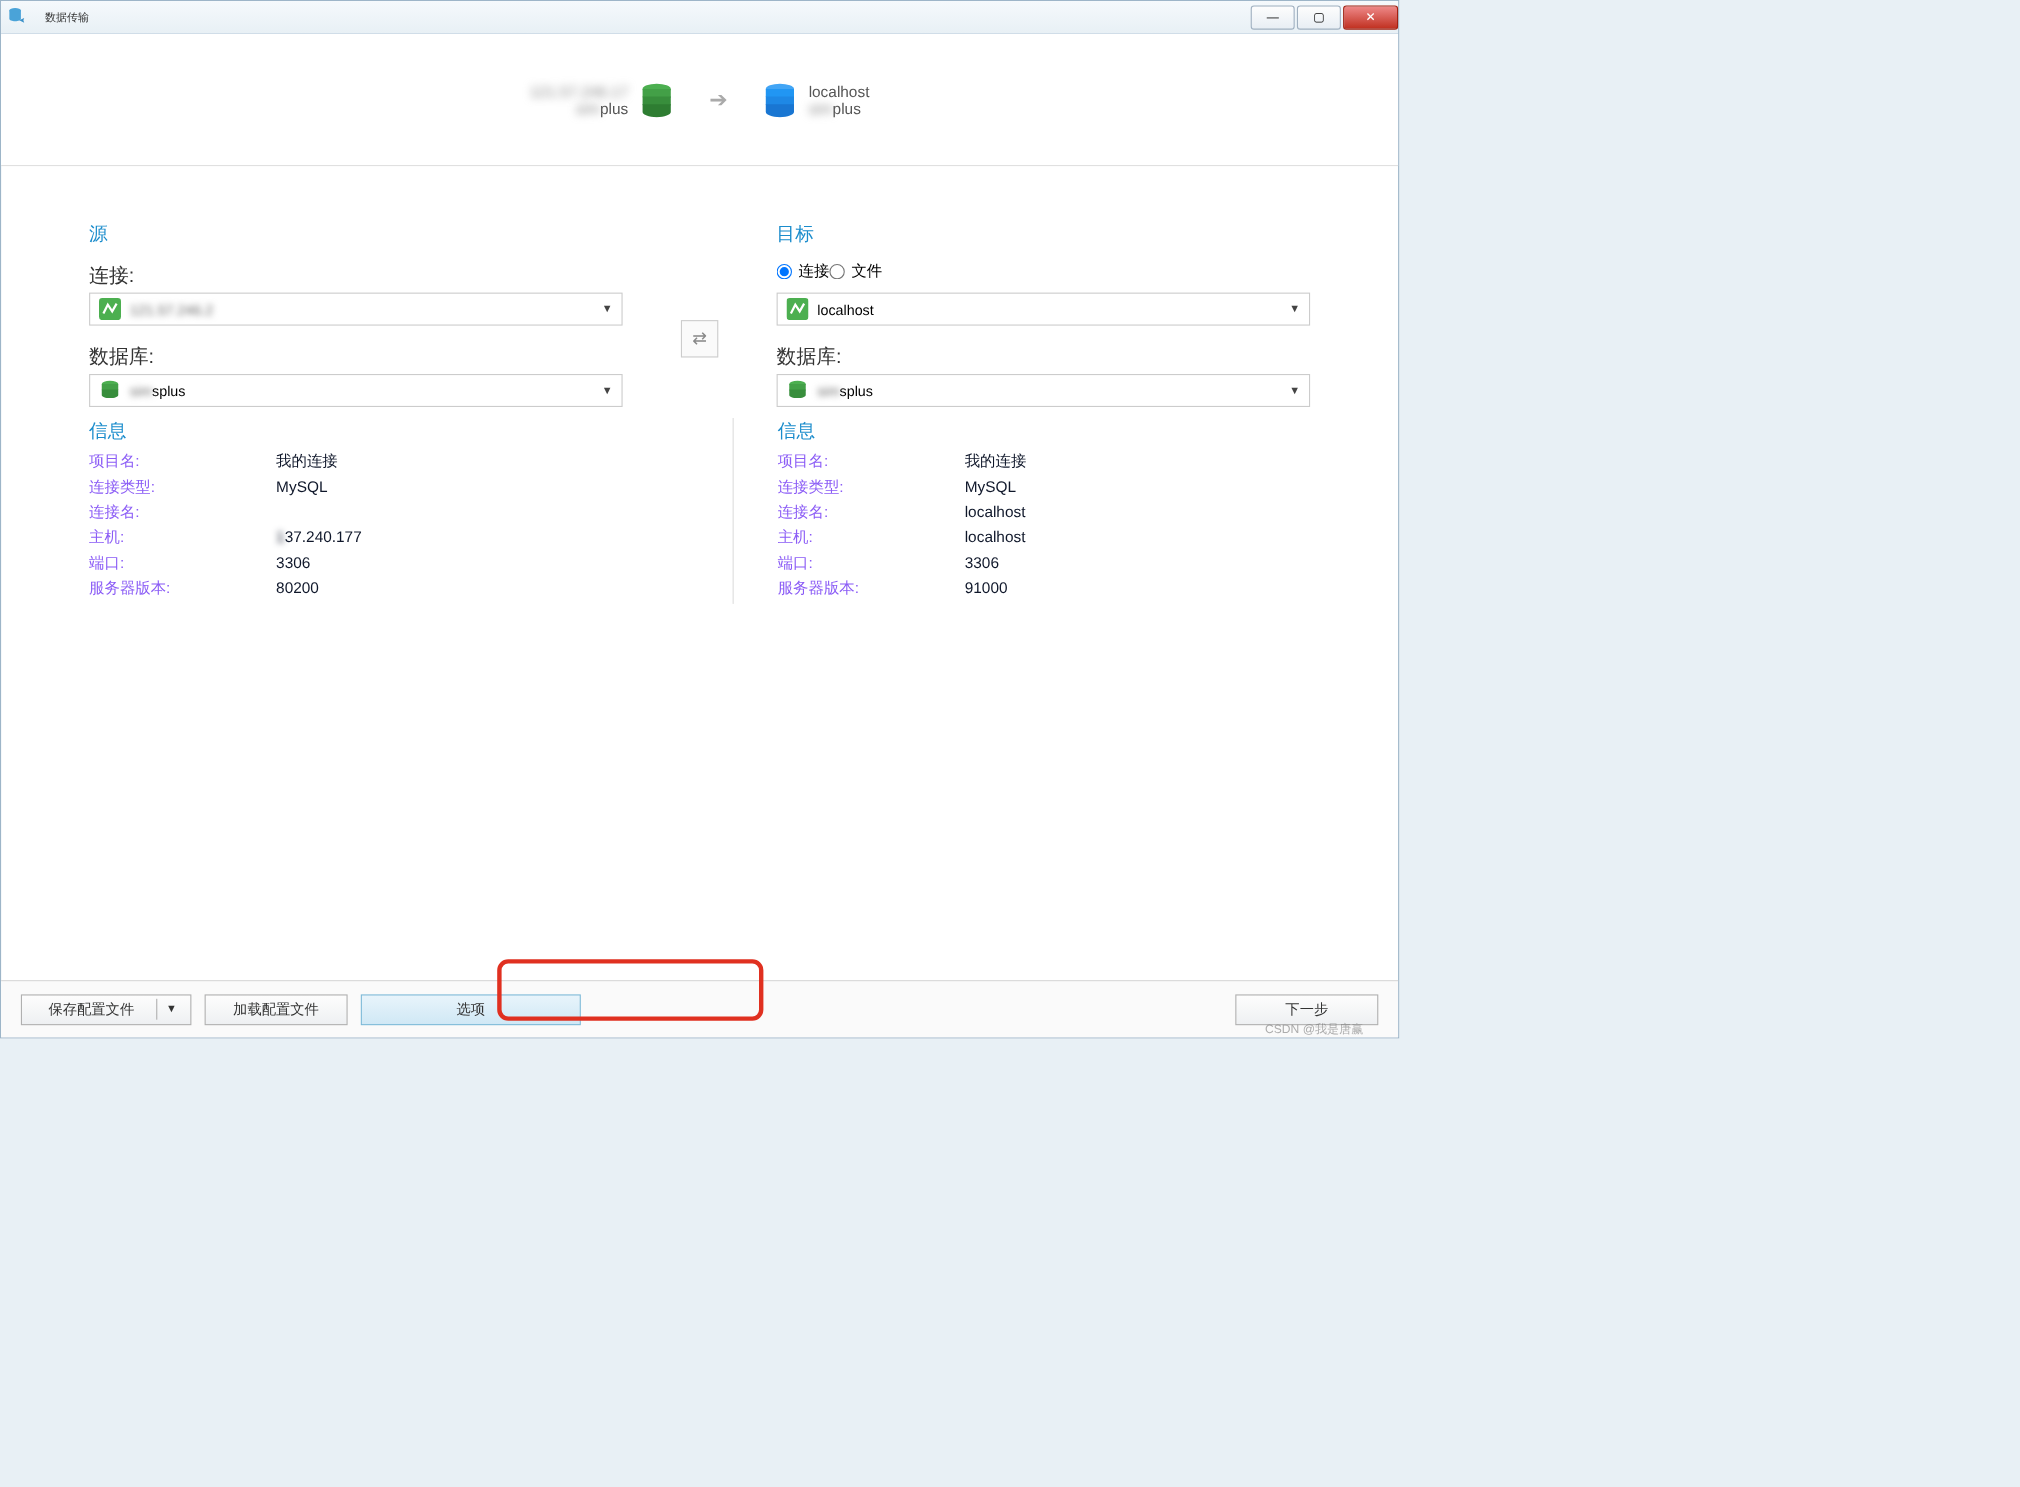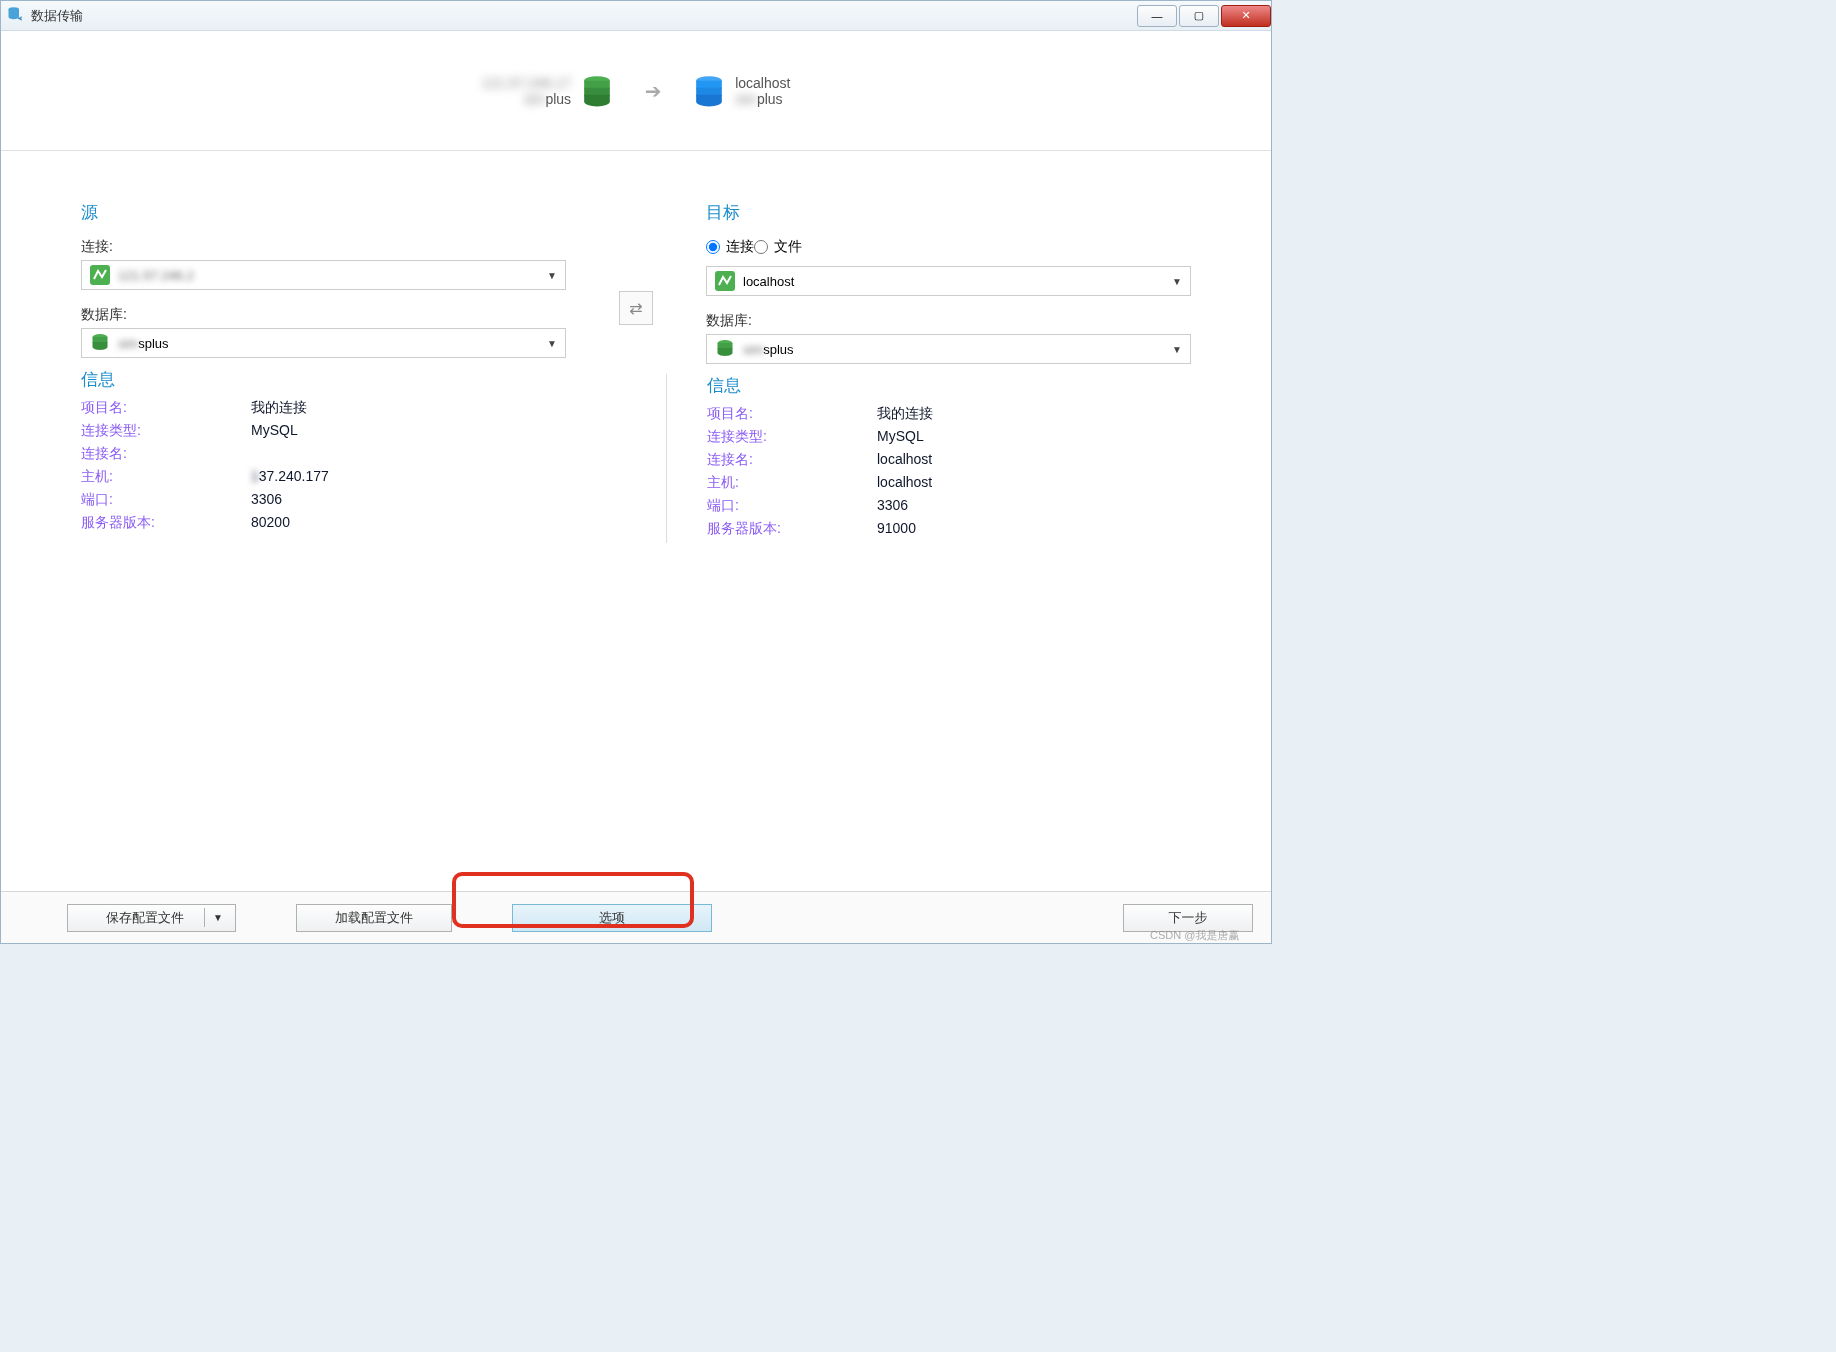--- a/index.html
+++ b/index.html
@@ -24,21 +24,21 @@
 }
 .titlebar {
   height: 30px;
   background: linear-gradient(#f5f9fc, #e8f0f5);
   border-bottom: 1px solid #d0dde8;
   display: flex;
   align-items: center;
   padding-left: 6px;
 }
 .titlebar-icon svg { width: 18px; height: 18px; }
-.titlebar-text { margin-left: 6px; font-size: 13px; color: #333; }
+.titlebar-text { margin-left: 16px; font-size: 10px; color: #333; }
 .win-controls { margin-left: auto; display: flex; }
 .win-btn {
   width: 40px; height: 22px;
   border: 1px solid #a0b0c0;
   background: linear-gradient(#fdfdfd, #e8eef4);
   margin-left: 2px;
   display: flex; align-items: center; justify-content: center;
   border-radius: 3px;
   font-size: 11px;
 }
@@ -89,21 +89,21 @@
   background: #fafafa;
   display: flex; align-items: center; justify-content: center;
   font-size: 16px; color: #888;
 }
 .section-title {
   color: #1a8ccc;
   font-size: 17px;
   margin-bottom: 8px;
 }
 .field-label {
-  font-size: 14px;
+  font-size: 18px;
   color: #333;
   margin: 6px 0 4px 0;
 }
 .radio-row { display: flex; margin: 6px 0 10px 0; }
 .radio-item { display: flex; align-items: center; gap: 6px; font-size: 14px; }
 .radio-item input { width: 14px; height: 14px; }
 .dropdown {
   width: 100%;
   height: 30px;
   border: 1px solid #ccc;
@@ -131,30 +131,29 @@
   height: 52px;
   border-top: 1px solid #d8d8d8;
   background: #fafafa;
   display: flex;
   align-items: center;
   padding: 0 18px;
   gap: 12px;
 }
 .btn {
   height: 28px;
-  padding: 0 38px;
+  padding: 0 24px;
   border: 1px solid #b0b0b0;
   background: linear-gradient(#fdfdfd,#eef0f2);
   font-size: 13px;
   color: #333;
   display: inline-flex;
   align-items: center;
   justify-content: center;
   min-width: 130px;
-  margin-left: 48px;
 }
 .btn.split { padding-right: 4px; }
 .btn.split .sep { border-left: 1px solid #b0b0b0; margin-left: 20px; padding: 4px 8px; font-size: 10px; color:#333;}
 .btn.options {
   min-width: 200px;
   background: linear-gradient(#e8f4fb,#d0e8f5);
   border-color: #7ab8d8;
 }
 .red-highlight {
   position: absolute;

